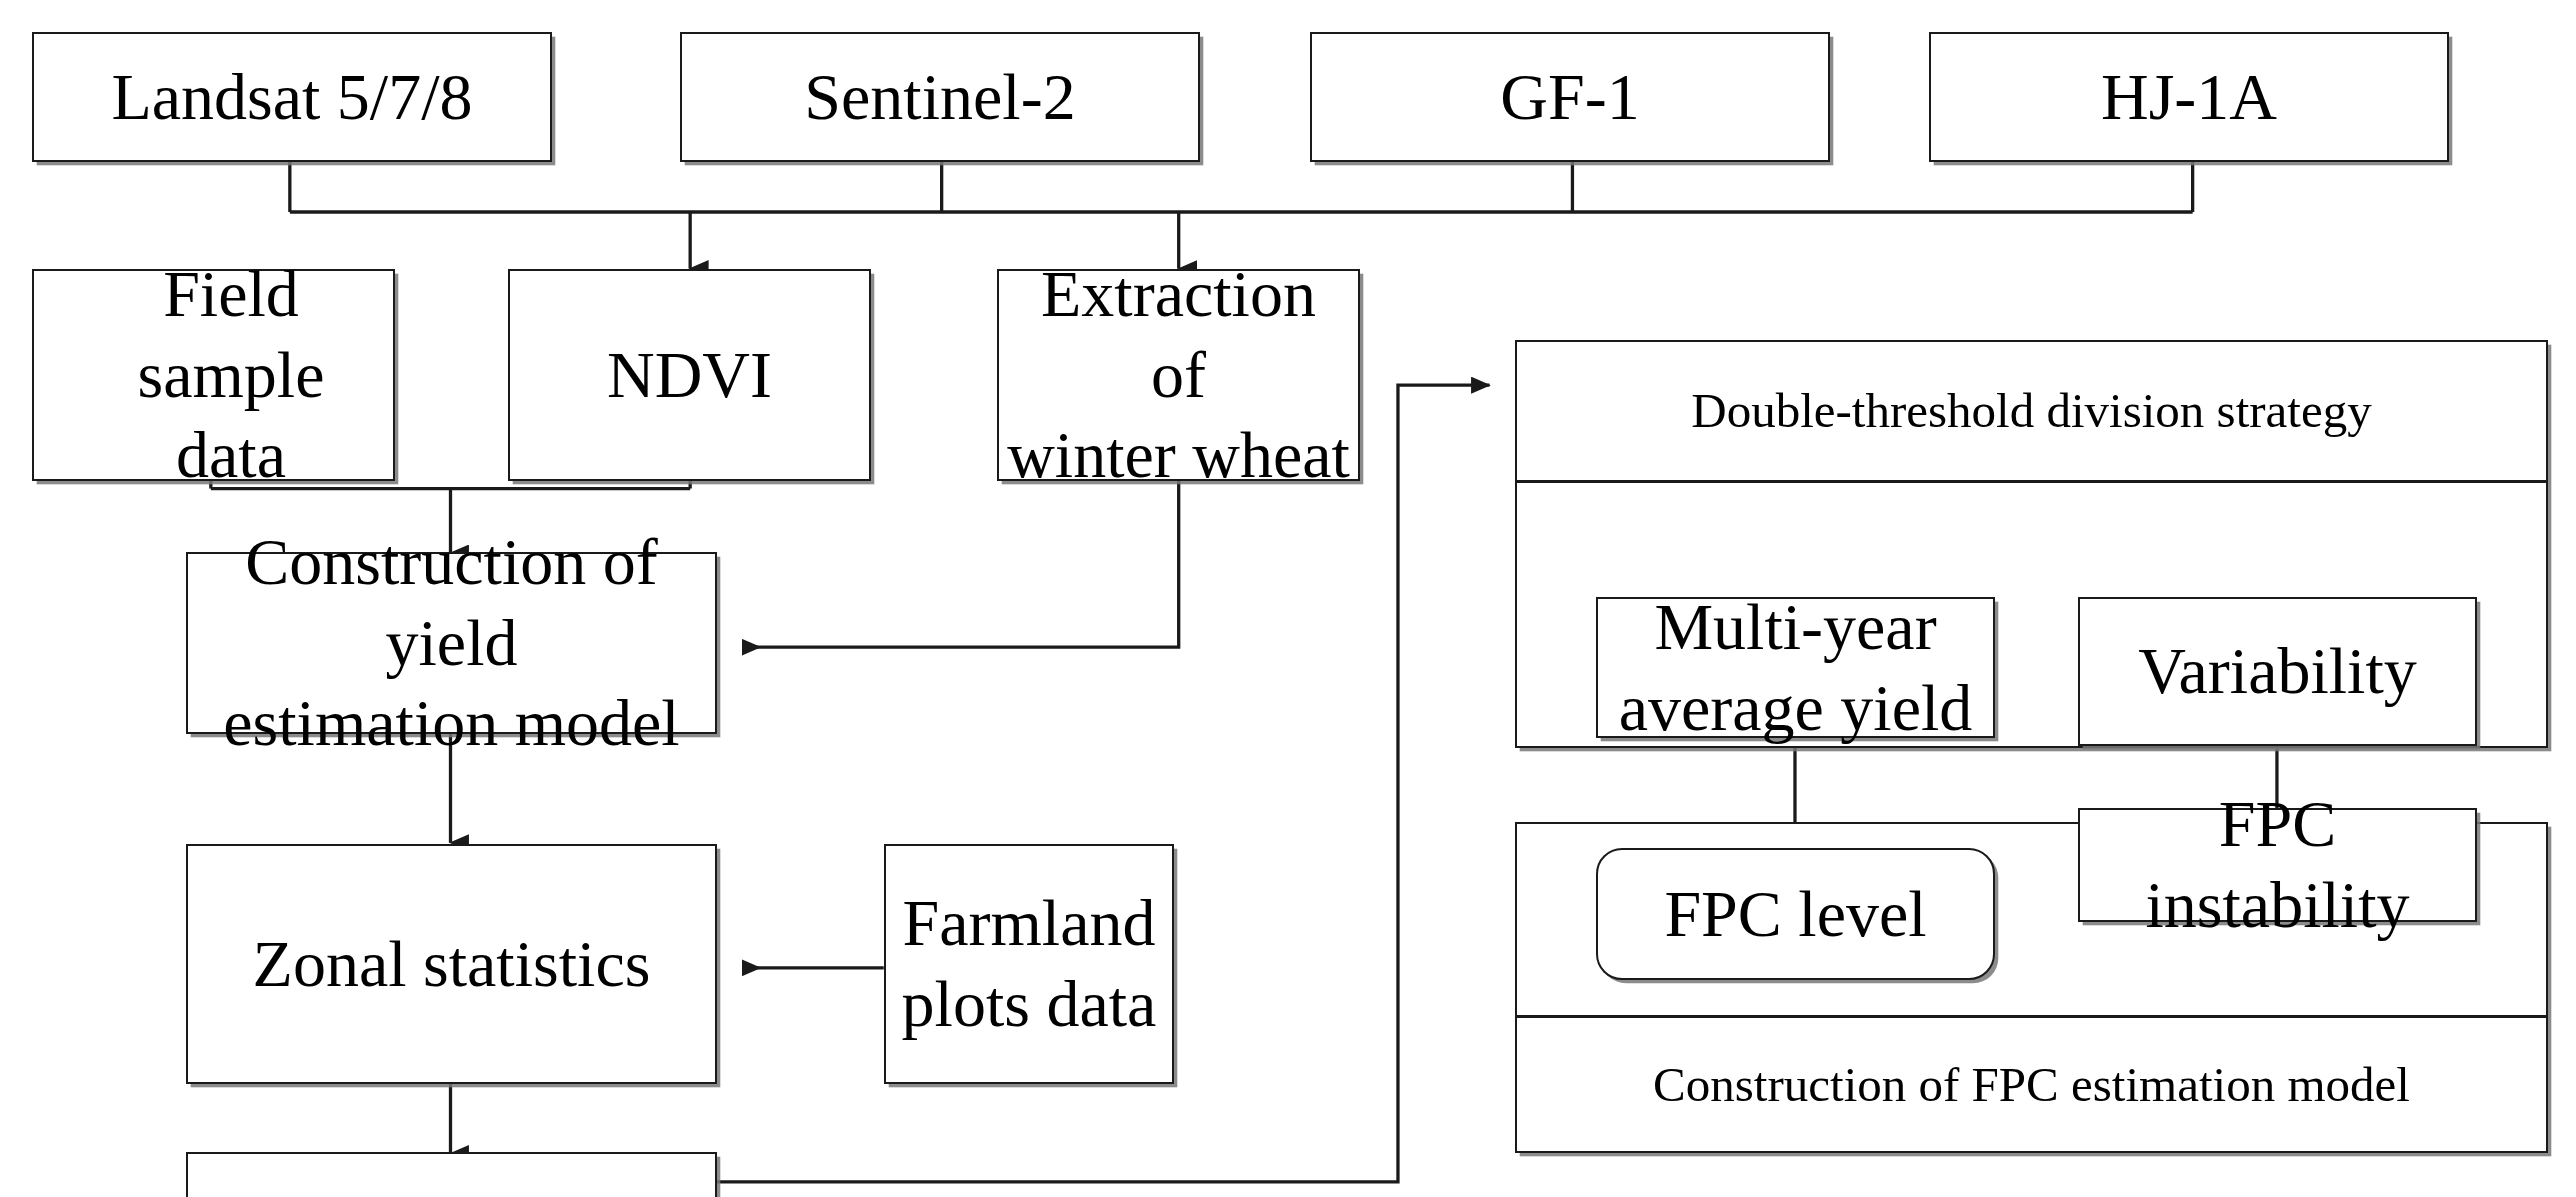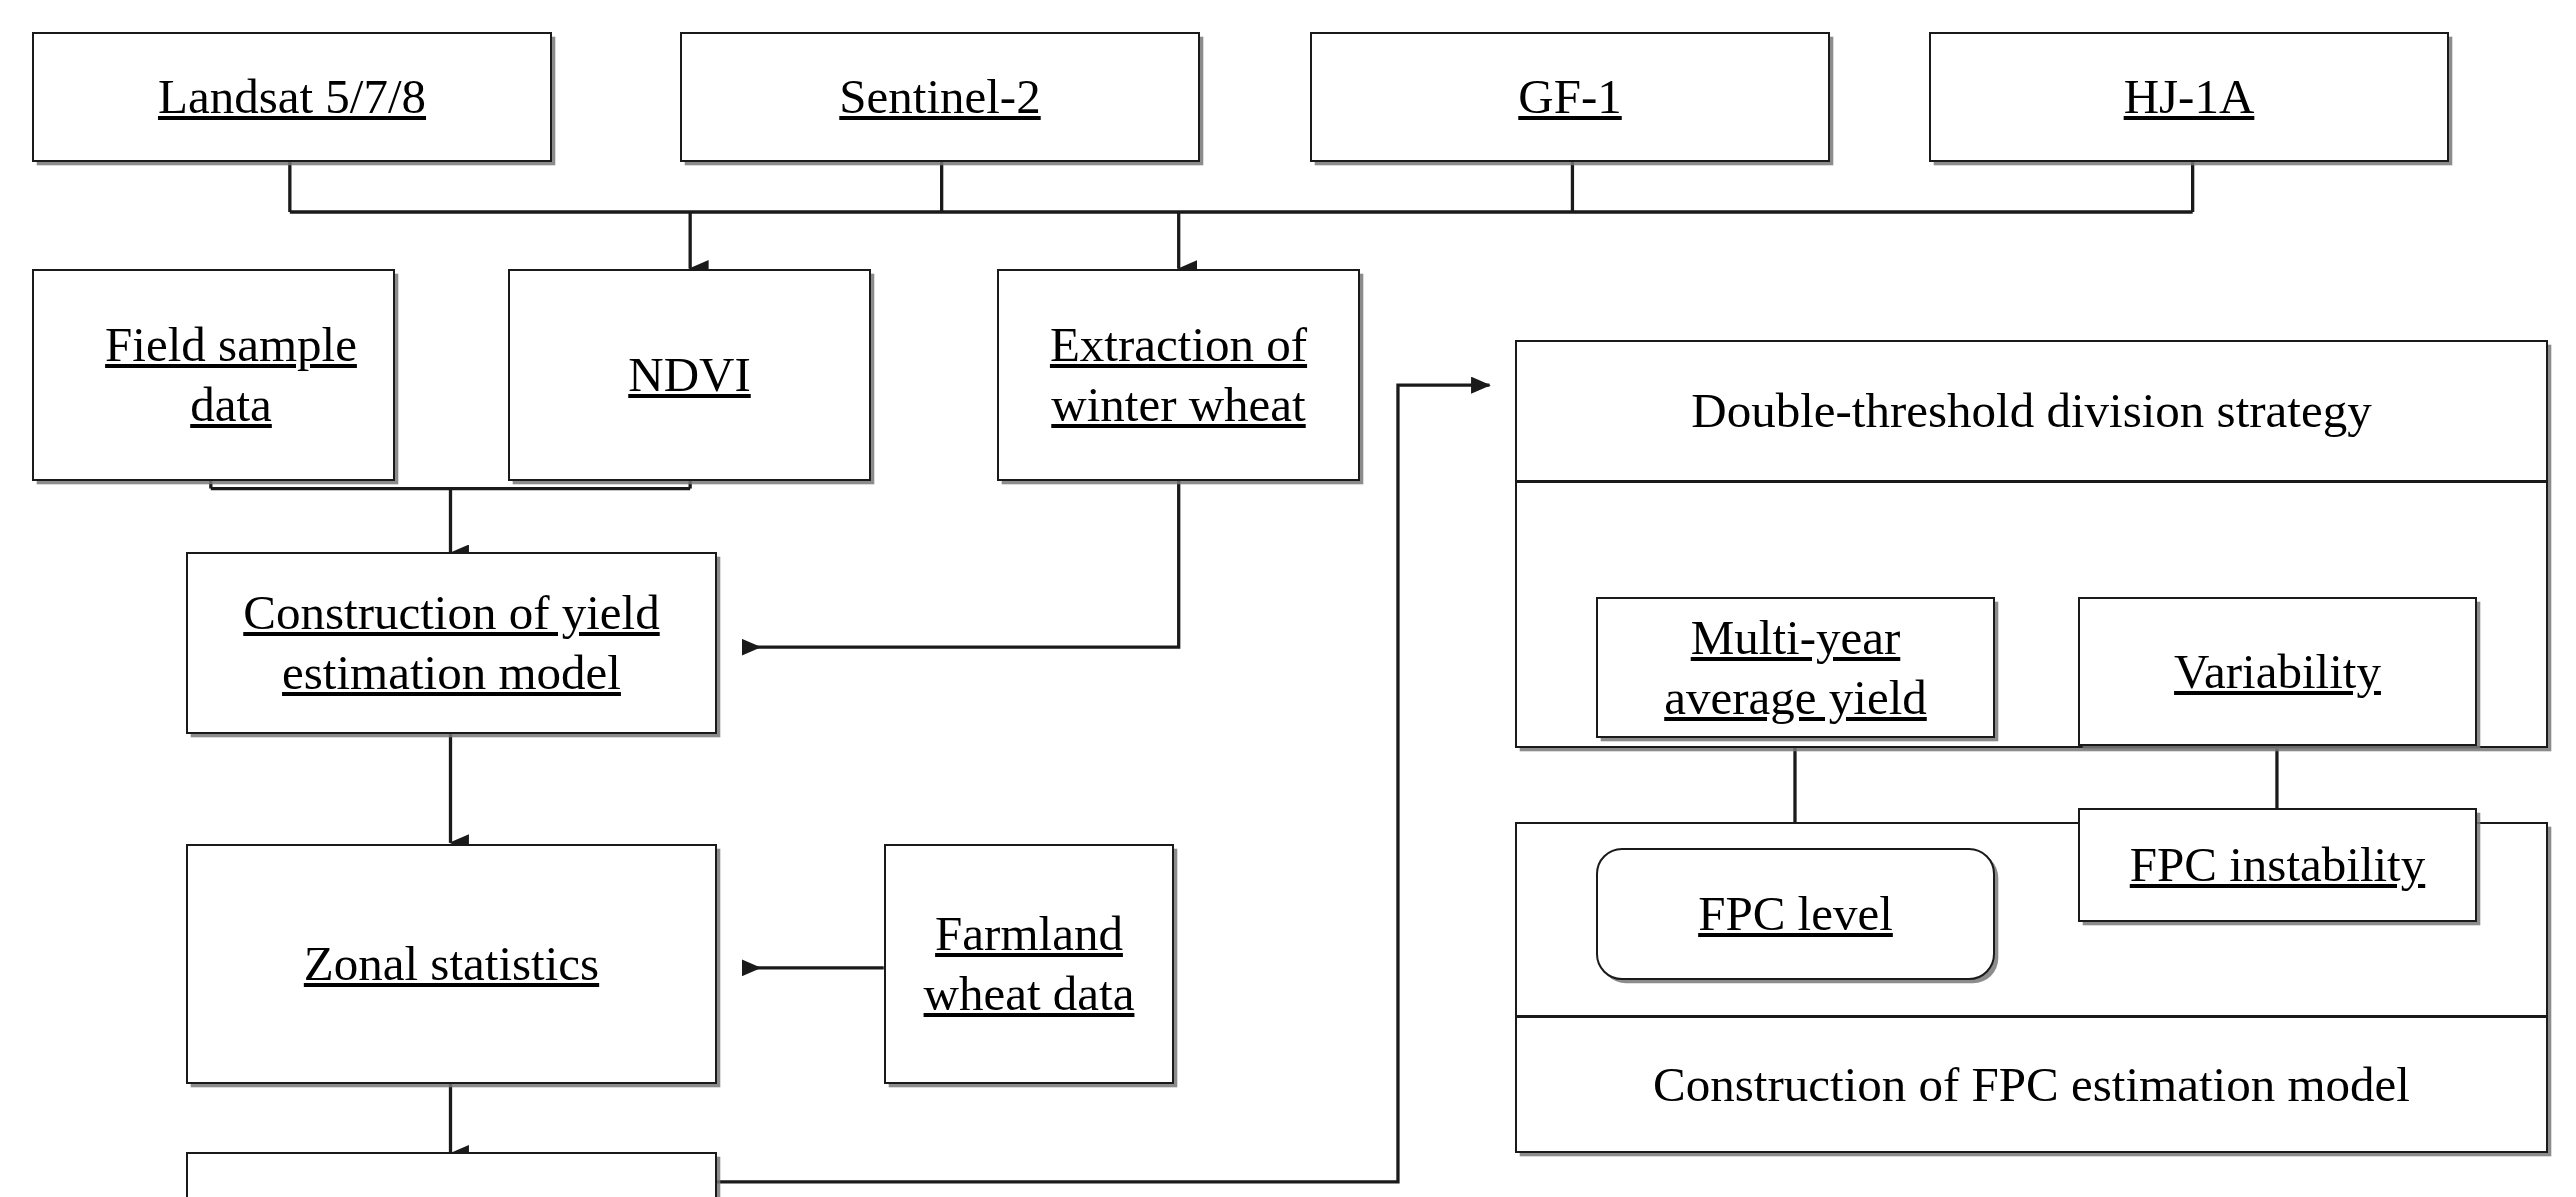--- a/index.html
+++ b/index.html
@@ -36,22 +36,21 @@
     text-align: center;
     line-height: 1.22;
     color: #000000;
     box-shadow: 4px 4px 0 -0.7px rgba(120,120,120,0.85);
     z-index: 2;
   }
   .node .lbl {
     display: block;
     padding: 0 6.6px;
     white-space: pre-line;
-    font-size: 49px;
-    text-decoration: underline;
+    font-size: 66px;
   }
   .panel {
     position: absolute;
     box-sizing: border-box;
     border: 2.6px solid #1a1a1a;
     background: #ffffff;
     box-shadow: 4px 4px 0 -0.7px rgba(120,120,120,0.85);
     z-index: 1;
   }
   .panel-head {
@@ -150,21 +149,21 @@
     <span class="lbl">Zonal statistics</span>
   </div>
 
   <div class="node" style="left:186px; top:552px; width:531px; height:182px;">
     <span class="lbl">Construction of yield
 estimation model</span>
   </div>
 
   <div class="node" style="left:884px; top:844px; width:290px; height:240px;">
     <span class="lbl">Farmland
-wheat data</span>
+plots data</span>
   </div>
 
   <div class="node" style="left:186px; top:1152px; width:531px; height:198px;">
     
   </div>
 
   <div class="panel" style="left:1515px; top:340px; width:1033px; height:408px;"></div>
 
   <div style="position:absolute; left:1515px; top:480px; width:1033px; height:2.6px;
               background:#1a1a1a; z-index:3;"></div>

